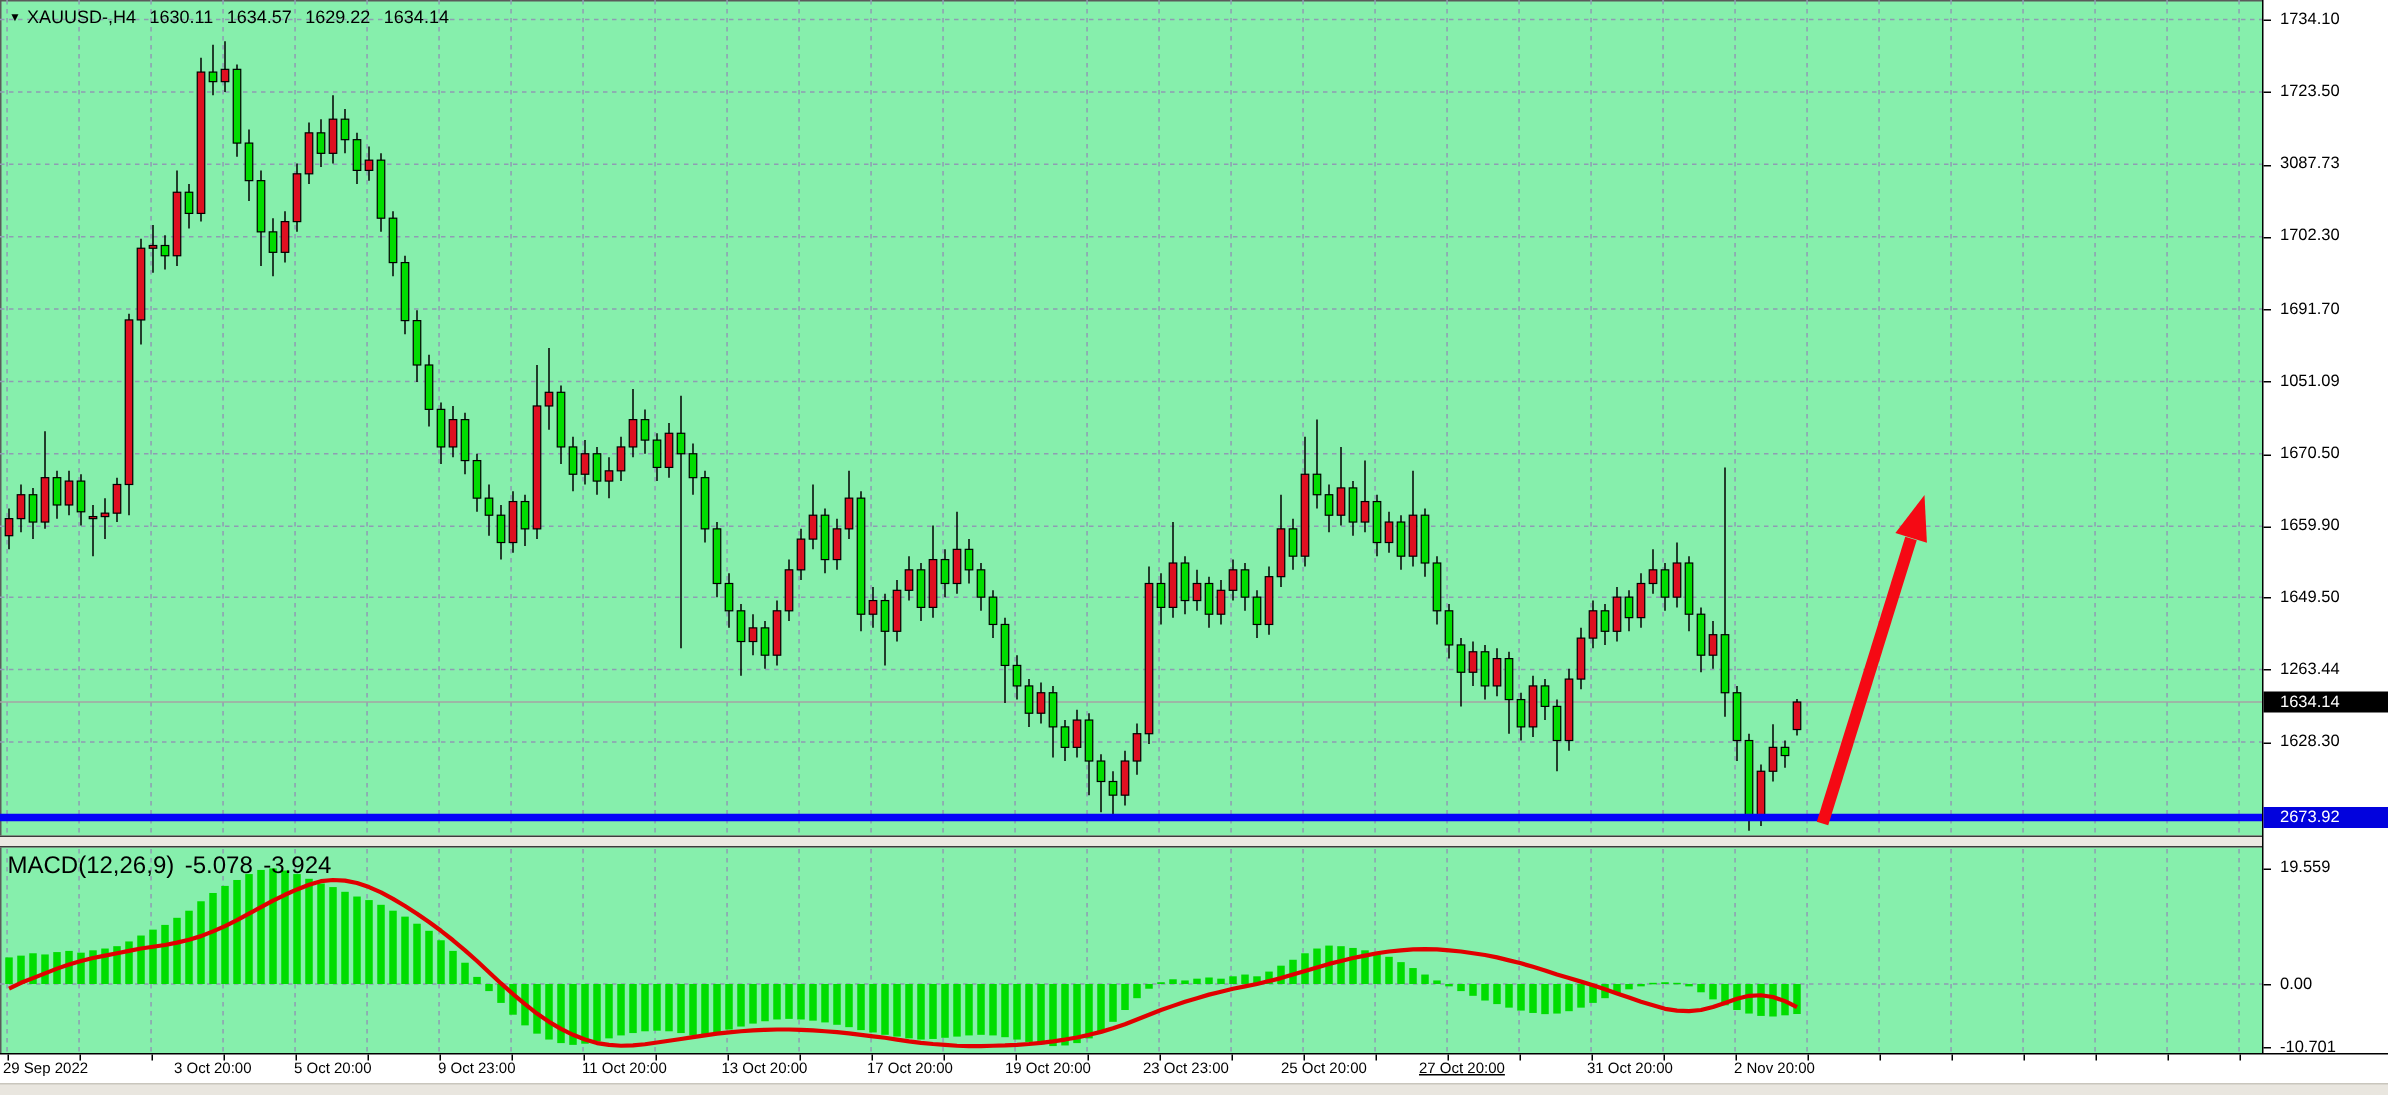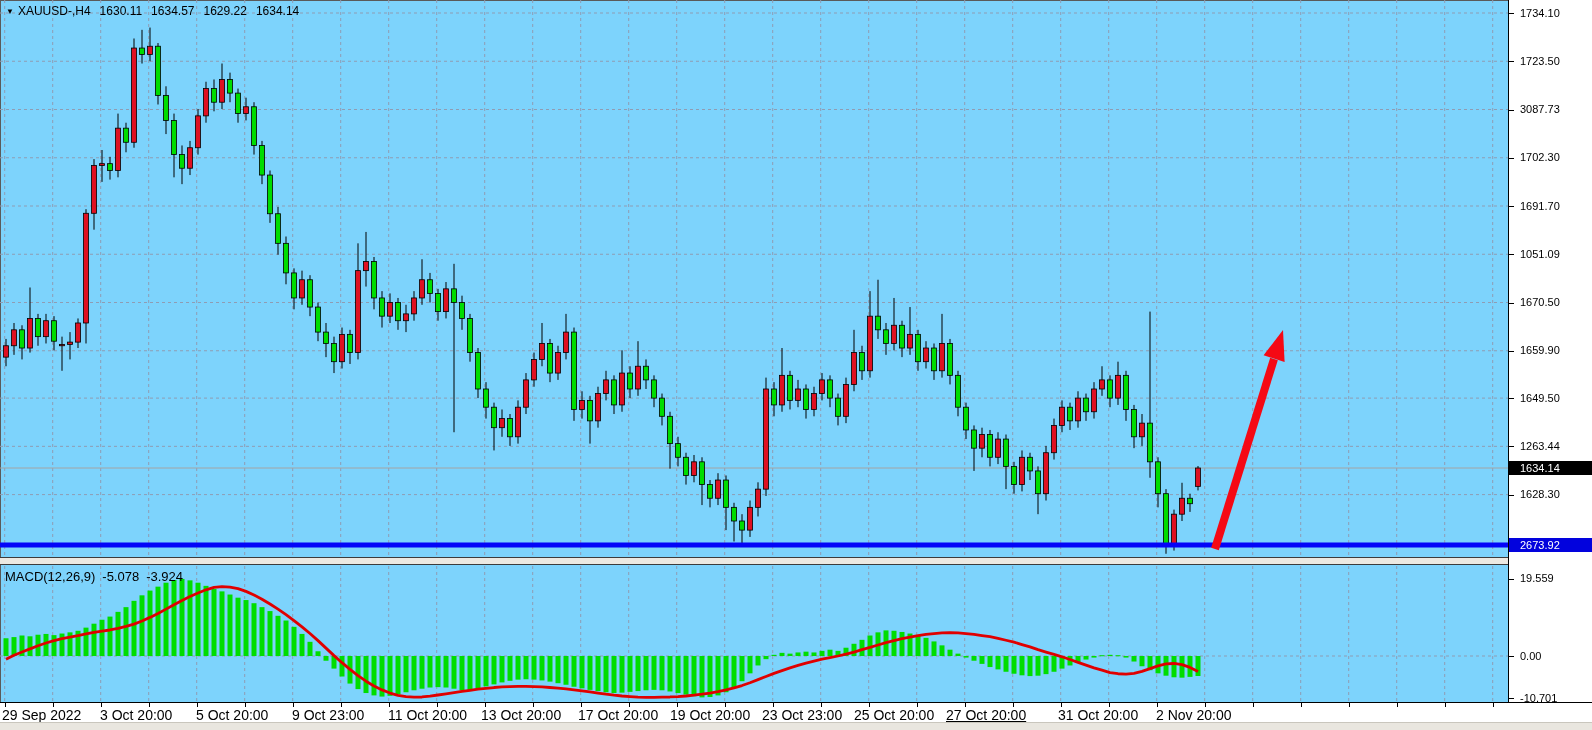--- a/index.html
+++ b/index.html
@@ -1,36 +1,36 @@
 <!DOCTYPE html>
 <html><head>
 <meta charset="utf-8">
 <style>
   html,body{margin:0;padding:0;background:#fff;}
-  #win{position:relative;width:1592px;height:730px;background:#7dd3fc;overflow:hidden;
+  #win{position:relative;width:1592px;height:730px;background:#86efac;overflow:hidden;
        font-family:"Liberation Sans","DejaVu Sans",sans-serif;color:#000;
        box-shadow:inset 0 0 0 1px #5a5a5a;}
   .pane{position:absolute;left:0;}
   #main-pane{top:0;width:1508px;height:557px;}
   #splitter{position:absolute;top:557px;left:0;width:1592px;height:8px;background:#ece9e2;
             border-top:1px solid #3c3c3c;border-bottom:1px solid #3c3c3c;box-sizing:border-box;}
   #macd-pane{top:566px;width:1508px;height:136px;}
   #time-axis{position:absolute;top:702px;left:0;width:1592px;height:20px;border-top:1px solid #000;background:#fff;}
   #bottom-strip{position:absolute;top:722px;left:0;width:1592px;height:8px;background:#e9e6df;border-top:1px solid #c9c6bd;}
   #price-axis{position:absolute;top:0;left:1508px;width:84px;height:702px;background:#fff;border-left:1px solid #000;box-sizing:border-box;}
   .axis-label{position:absolute;left:11px;font-size:11px;white-space:nowrap;color:#000;}
   .axis-tick{position:absolute;left:0;width:5px;height:1px;background:#000;}
   .badge{position:absolute;left:0;width:84px;height:14px;line-height:14px;font-size:11px;color:#fff;padding-left:11px;box-sizing:border-box;white-space:nowrap;}
   #ohlc-header{position:absolute;top:4px;left:6px;font-size:12px;white-space:nowrap;z-index:5;}
   #ohlc-header .num{margin-left:9px;}
   #sym-marker{font-size:8px;vertical-align:1px;margin-right:4px;}
-  #macd-label{position:absolute;top:569px;left:5px;font-size:13px;white-space:nowrap;z-index:5;}
+  #macd-label{position:absolute;top:569px;left:5px;font-size:16px;white-space:nowrap;z-index:5;}
   #macd-label .num{margin-left:7px;}
   .tick-v{position:absolute;top:0;width:1px;height:4px;background:#000;}
-  .time-label{position:absolute;top:4px;font-size:14px;white-space:nowrap;color:#000;}
+  .time-label{position:absolute;top:4px;font-size:10px;white-space:nowrap;color:#000;}
   svg{position:absolute;top:0;left:0;}
 </style>
 </head>
 <body>
 
 <div id="win">
 
   <div class="pane" id="main-pane">
     <svg id="main-svg" width="1508" height="557">
         <line x1="0" y1="13" x2="1508" y2="13" stroke="#8f9cb3" stroke-width="1" stroke-dasharray="3,3"></line>
@@ -640,21 +640,21 @@
       <div class="tick-v" style="left: 1108.7px;"></div>
       <div class="tick-v" style="left: 1156.7px;"></div>
       <div class="tick-v" style="left: 1204.7px;"></div>
       <div class="tick-v" style="left: 1252.7px;"></div>
       <div class="tick-v" style="left: 1300.7px;"></div>
       <div class="tick-v" style="left: 1348.7px;"></div>
       <div class="tick-v" style="left: 1396.7px;"></div>
       <div class="tick-v" style="left: 1444.7px;"></div>
       <div class="tick-v" style="left: 1492.7px;"></div>
       <div class="time-label" style="left: 2px;">29 Sep 2022</div>
-      <div class="time-label" style="left: 100px; text-align: right;">3 Oct 20:00</div>
+      <div class="time-label" style="left: 116px; text-align: right;">3 Oct 20:00</div>
       <div class="time-label" style="left: 196px;">5 Oct 20:00</div>
       <div class="time-label" style="left: 292px;">9 Oct 23:00</div>
       <div class="time-label" style="left: 388px;">11 Oct 20:00</div>
       <div class="time-label" style="left: 481px;">13 Oct 20:00</div>
       <div class="time-label" style="left: 578px;">17 Oct 20:00</div>
       <div class="time-label" style="left: 670px;">19 Oct 20:00</div>
       <div class="time-label" style="left: 762px;">23 Oct 23:00</div>
       <div class="time-label" style="left: 854px;">25 Oct 20:00</div>
       <div class="time-label" style="left: 946px; text-decoration: underline;">27 Oct 20:00</div>
       <div class="time-label" style="left: 1058px;">31 Oct 20:00</div>

